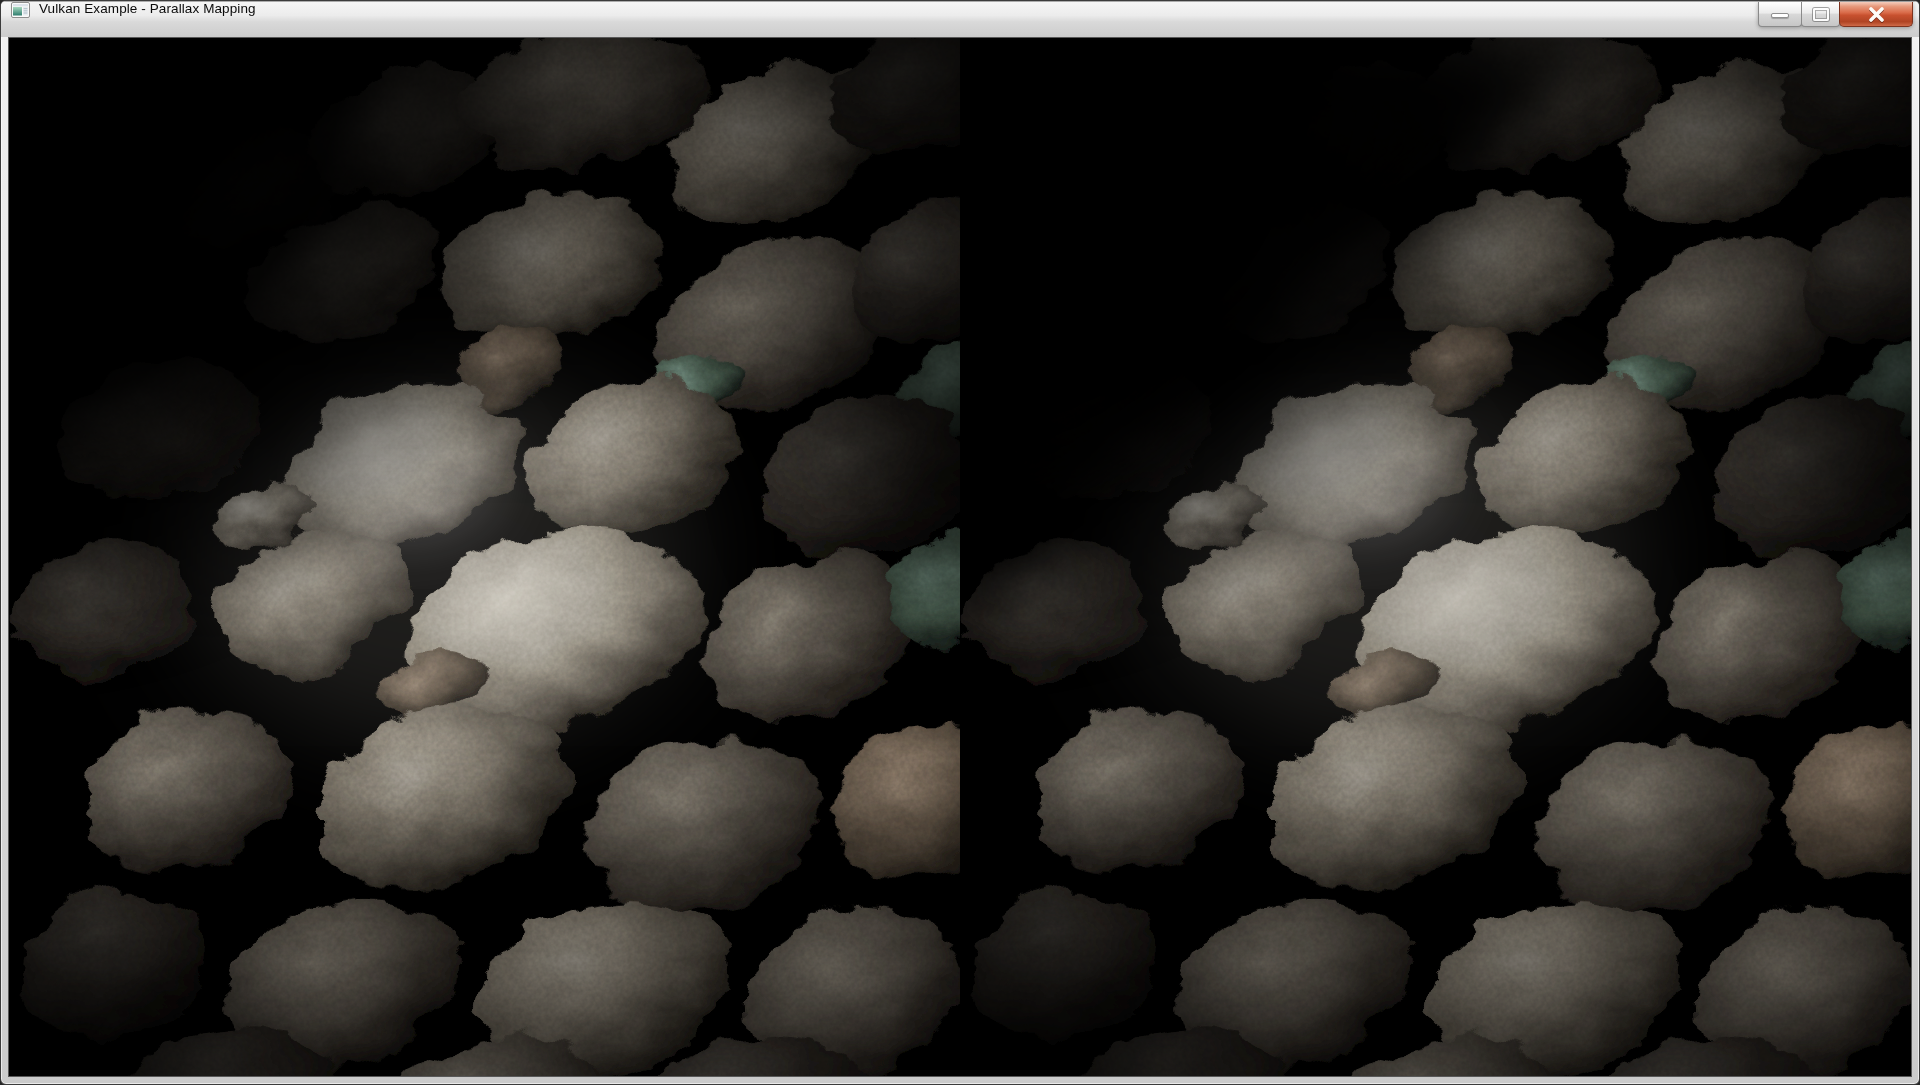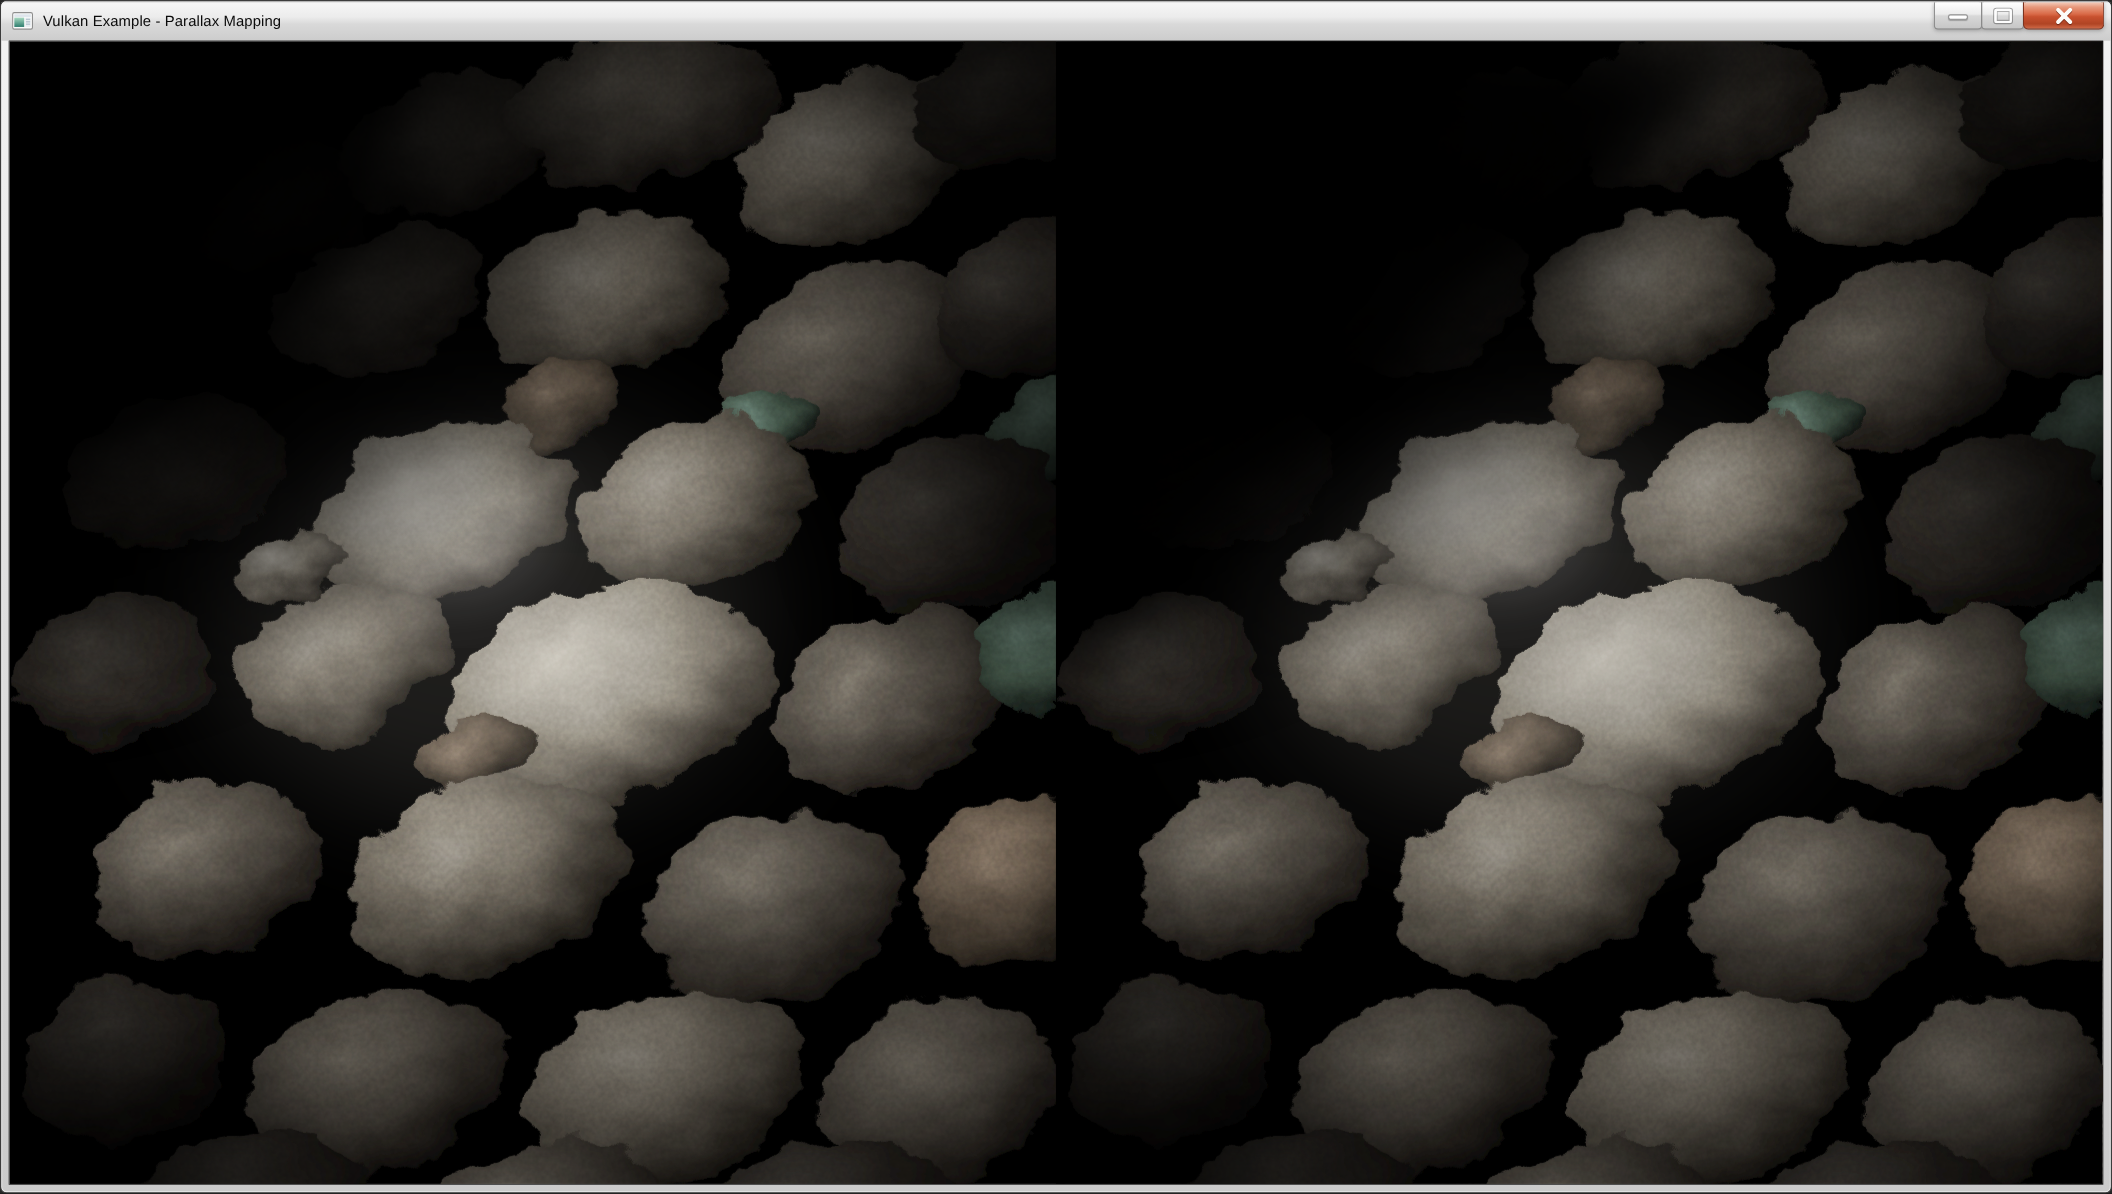--- a/index.html
+++ b/index.html
@@ -6,21 +6,21 @@
   *{box-sizing:border-box;}
   .window{
     position:relative;width:1920px;height:1085px;
     border:1px solid #3c3c3c;border-radius:6px;overflow:hidden;
     background:linear-gradient(180deg,#f4f4f4 0%,#e6e6e6 30%,#d6d6d6 70%,#cbcbcb 100%);
     box-shadow:inset 0 0 0 1px rgba(255,255,255,.6);
     font-family:"Liberation Sans",sans-serif;
   }
   .titlebar{
     position:absolute;top:0;left:0;right:0;height:36px;
-    display:flex;align-items:center;padding-left:10px;
+    display:flex;padding-left:10px;
     background:linear-gradient(180deg,#f7f7f7 0%,#ececec 40%,#d9d9d9 58%,#cccccc 100%);
   }
   .titlebar::before{content:"";position:absolute;top:0;left:0;right:0;height:1px;background:rgba(0,0,0,.30);}
   .app-icon{width:19px;height:19px;display:inline-block;flex:0 0 auto;}
   .title-text{margin-left:9px;font-size:13.5px;color:#0b0b0b;white-space:nowrap;letter-spacing:.1px;}
   .controls{position:absolute;top:1px;right:6px;display:flex;filter:drop-shadow(0 1px 2px rgba(0,0,0,.30));}
   .ctrl{
     appearance:none;-webkit-appearance:none;margin:0;padding:0;cursor:default;
     width:44px;height:25px;border:1px solid #8a8a8a;border-top:none;
     background:linear-gradient(180deg,#ffffff 0%,#ececec 45%,#d8d8d8 52%,#c6c6c6 100%);

